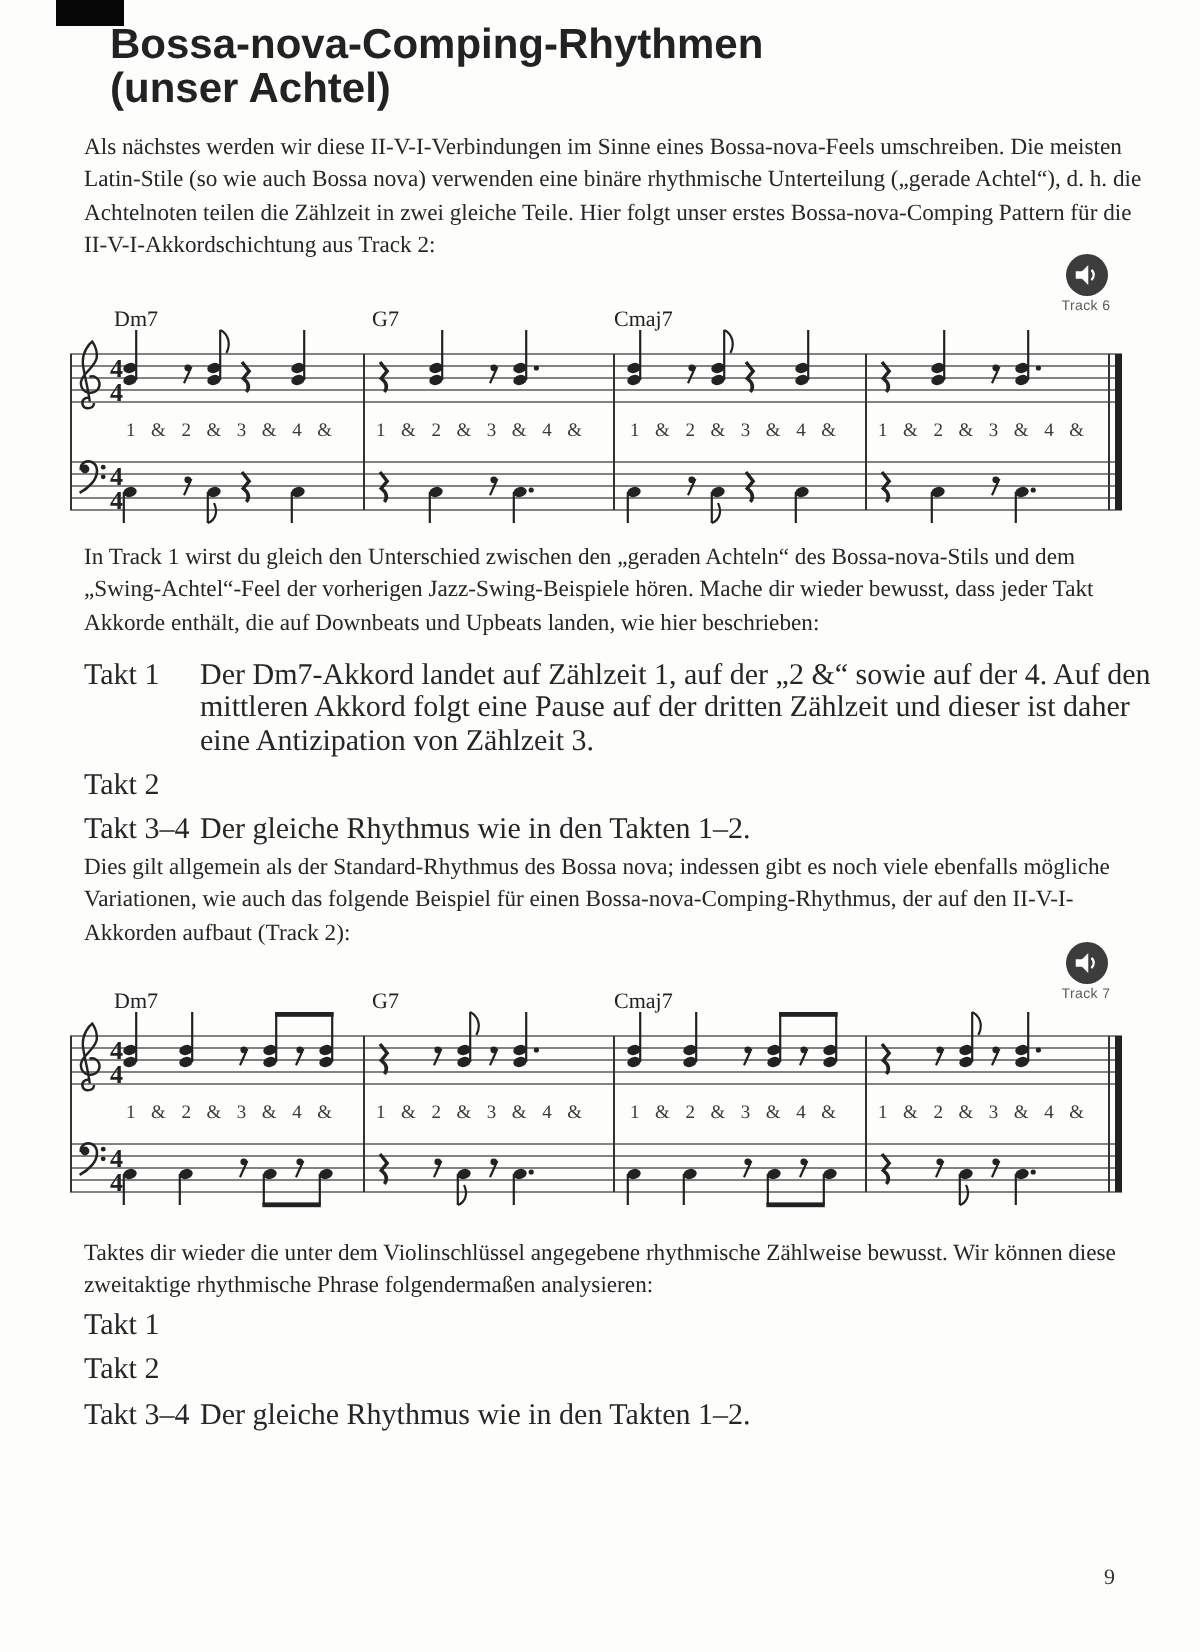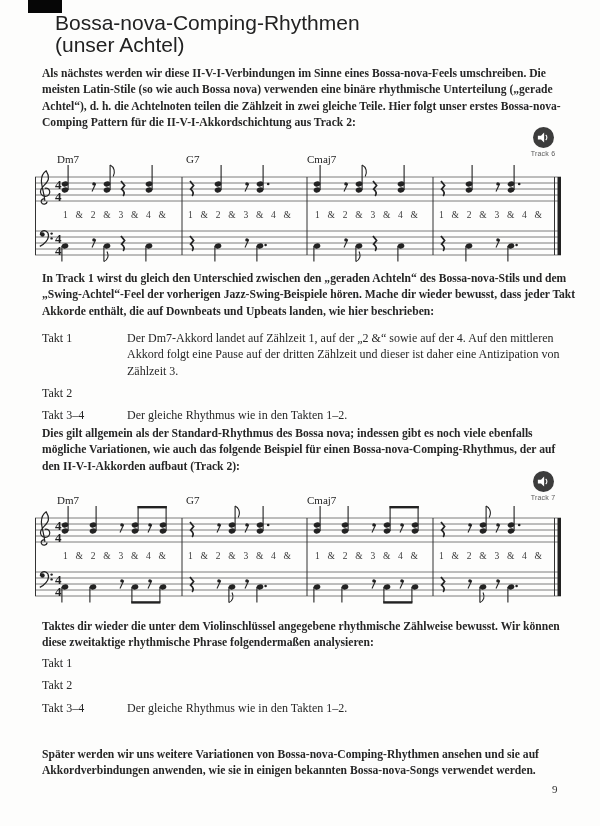--- a/index.html
+++ b/index.html
@@ -1,23 +1,23 @@
 <!DOCTYPE html>
 <html><head>
 <meta charset="utf-8">
 <style>
   html,body{margin:0;padding:0;}
   body{width:600px;height:826px;background:#fbfbfa;font-family:"Liberation Serif",serif;color:#1f1f1f;position:relative;overflow:hidden;}
   .page{position:absolute;inset:0;background:#fdfdfc;}
   .print-mark{position:absolute;left:28px;top:0;width:34px;height:13px;background:#060606;}
   h1.title{position:absolute;left:55px;top:12px;margin:0;font-family:"Liberation Sans",sans-serif;
-           font-weight:normal;font-size:21px;line-height:21.5px;color:#222;letter-spacing:0px;}
-  p.body{position:absolute;left:42px;width:534px;margin:0;font-size:11.6px;line-height:16.3px;color:#262626;font-weight:bold;}
+           font-weight:bold;font-size:21px;line-height:21.5px;color:#222;letter-spacing:0px;}
+  p.body{position:absolute;left:42px;width:534px;margin:0;font-size:11.6px;line-height:16.3px;color:#262626;}
   .takt-list{position:absolute;left:42px;width:534px;}
-  .takt-item{display:grid;grid-template-columns:58px 1fr;margin-bottom:6px;font-size:12px;line-height:16.3px;color:#262626;gap:27px;}
+  .takt-item{display:grid;grid-template-columns:58px 1fr;margin-bottom:6px;font-size:15px;line-height:16.3px;color:#262626;}
   .track-badge{position:absolute;width:34px;text-align:center;}
   .track-badge .circ{width:21px;height:21px;margin:0 auto;border-radius:50%;background:#3c3c3c;display:flex;align-items:center;justify-content:center;}
   .track-badge .lbl{display:block;margin-top:2px;font-family:"Liberation Sans",sans-serif;font-size:7px;color:#5a5a5a;letter-spacing:.2px;}
   svg.system{position:absolute;left:35px;width:535px;height:120px;}
   .staffline{stroke:#5a5a5a;stroke-width:.8;}
   .barline{stroke:#333;stroke-width:1;}
   .stem{stroke:#222;stroke-width:1.1;fill:none;}
   .ink{fill:#222;}
   text.chord{font-family:"Liberation Serif",serif;font-size:11px;fill:#222;}
   text.count{font-family:"Liberation Serif",serif;font-size:9.5px;fill:#3a3a3a;}
@@ -317,17 +317,16 @@
     </div>
     <div class="takt-item">
       <span>Takt 2</span>
     </div>
     <div class="takt-item">
       <span>Takt 3–4</span>
       <span>Der gleiche Rhythmus wie in den Takten 1–2.</span>
     </div>
   </div>
 
-  <p class="body" style="top:747px">Später werden wir uns weitere Variationen von Bossa-nova-Comping-Rhythmen ansehen und sie auf Akkordverbindungen anwenden, wie sie in einigen bekannten Bossa-nova-Songs verwendet werden.</p>
 
   <div class="pageno">9</div>
 
 </div>
 
 </body></html>

